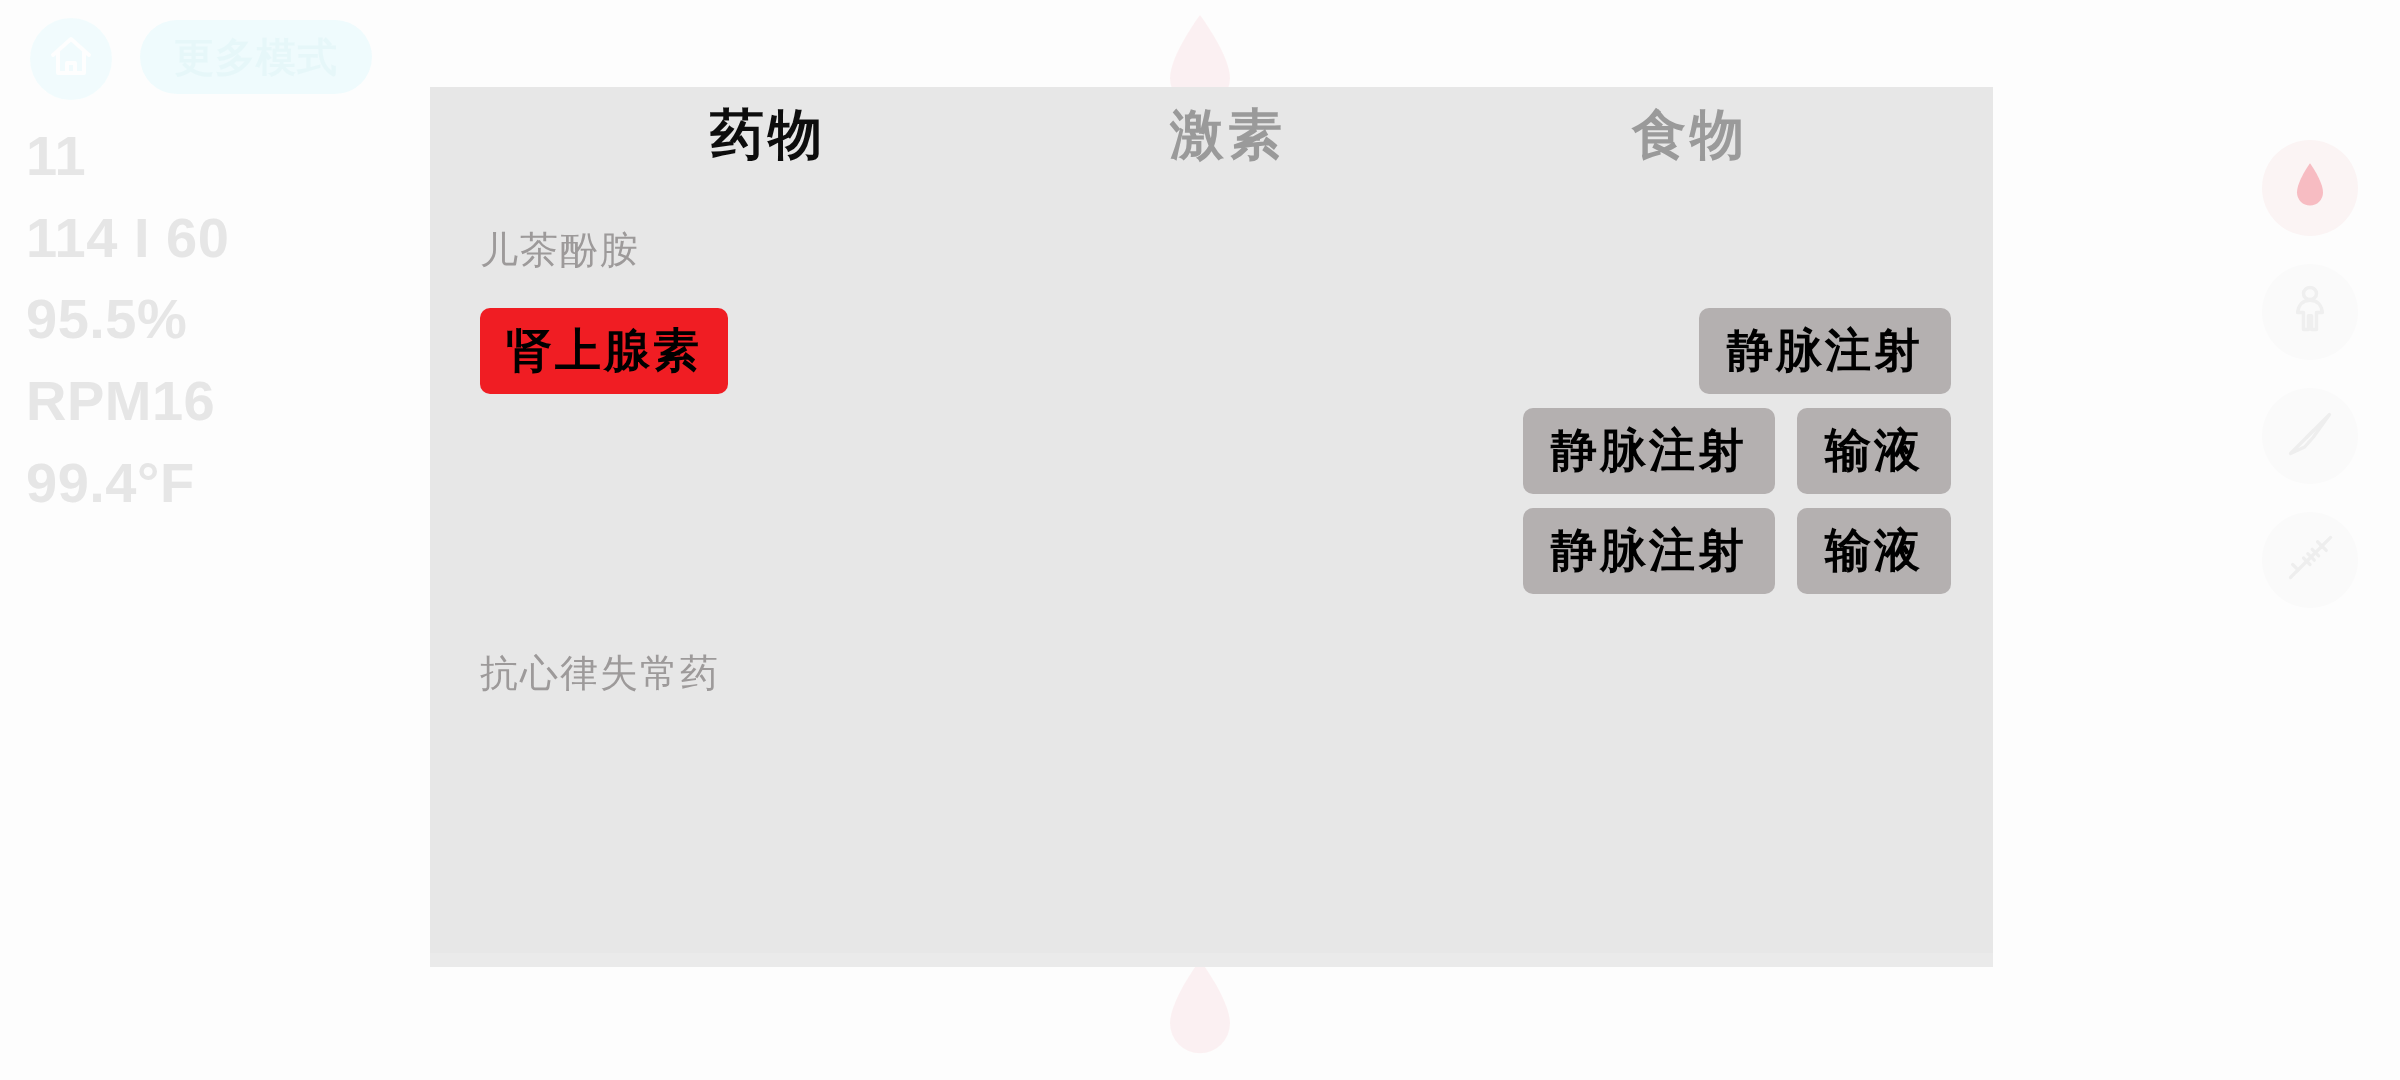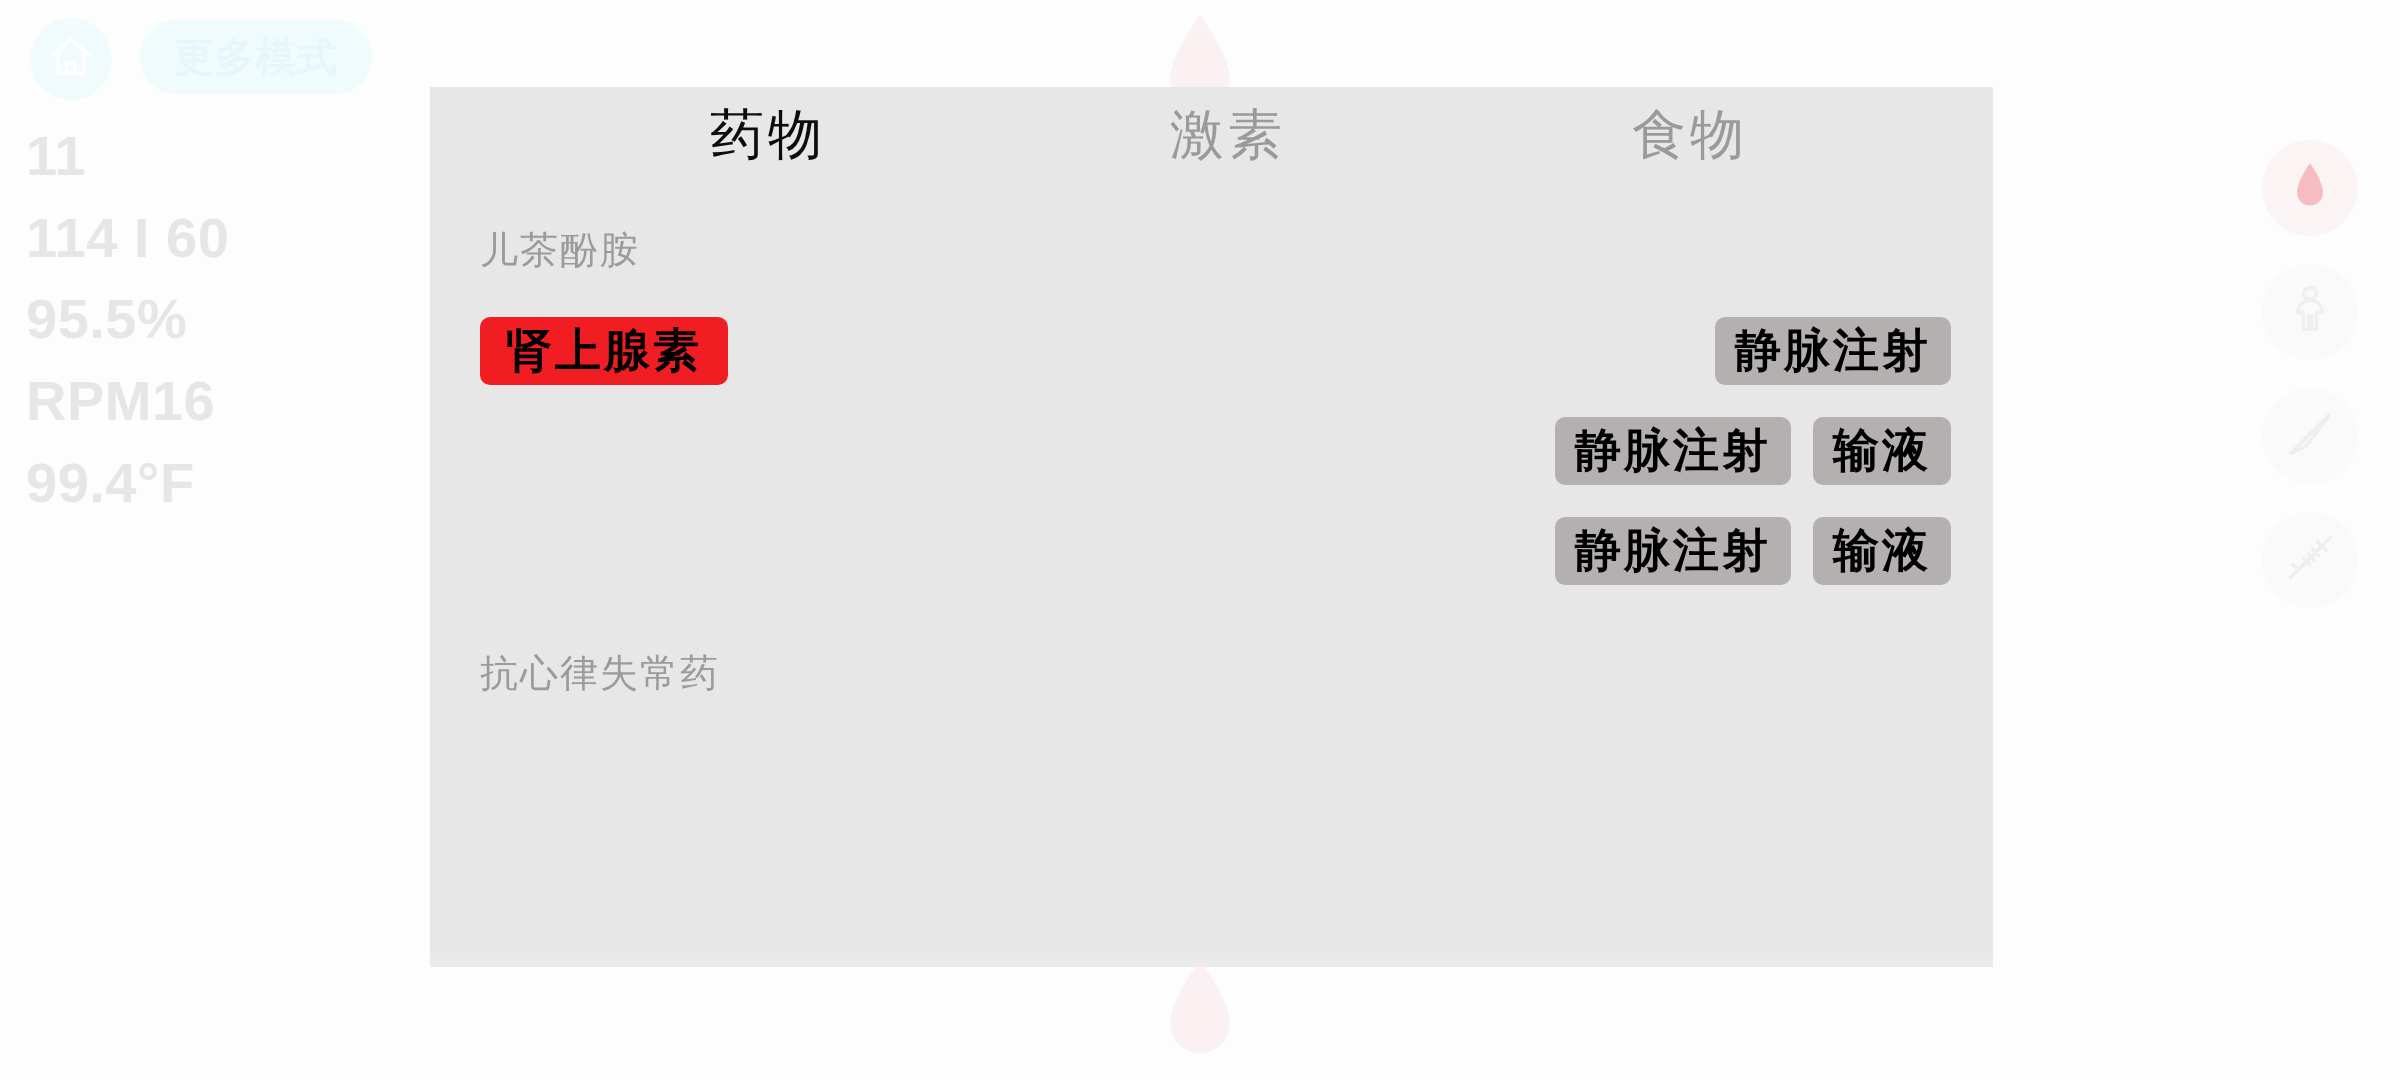--- a/index.html
+++ b/index.html
@@ -129,21 +129,21 @@
 
   .tabs {
     position: relative;
     height: 110px;
     width: 100%;
   }
   .tab {
     position: absolute;
     top: 12px;
     font-size: 54px;
-    font-weight: 400;
+    font-weight: 700;
     letter-spacing: 4px;
     white-space: nowrap;
     color: #9a9a9a;
   }
   .tab.active { color: #0d0d0d; }
   .tab-1 { left: 280px; }
   .tab-2 { left: 740px; text-align: center; }
   .tab-3 { left: 1202px; }
 
   .panel-body {
@@ -171,21 +171,21 @@
     position: relative;
     height: 78px;
     display: flex;
     align-items: center;
   }
 
   .pill {
     display: inline-flex;
     align-items: center;
     justify-content: center;
-    height: 68px;
+    height: 86px;
     border-radius: 10px;
     font-size: 46px;
     font-weight: 700;
     letter-spacing: 3px;
     color: #000000;
     white-space: nowrap;
     padding: 0 26px;
   }
 
   .pill.drug {
@@ -196,21 +196,21 @@
   .routes {
     position: absolute;
     right: 42px;
     display: flex;
     align-items: center;
     gap: 22px;
   }
 
   .pill.route {
     background: #b4b0b0;
-    padding: 0 20px;
+    padding: 0 28px;
   }
 
   
   .panel-fade {
     position: absolute;
     left: 0;
     bottom: 0;
     width: 100%;
     height: 14px;
     background: #eaeaea;

